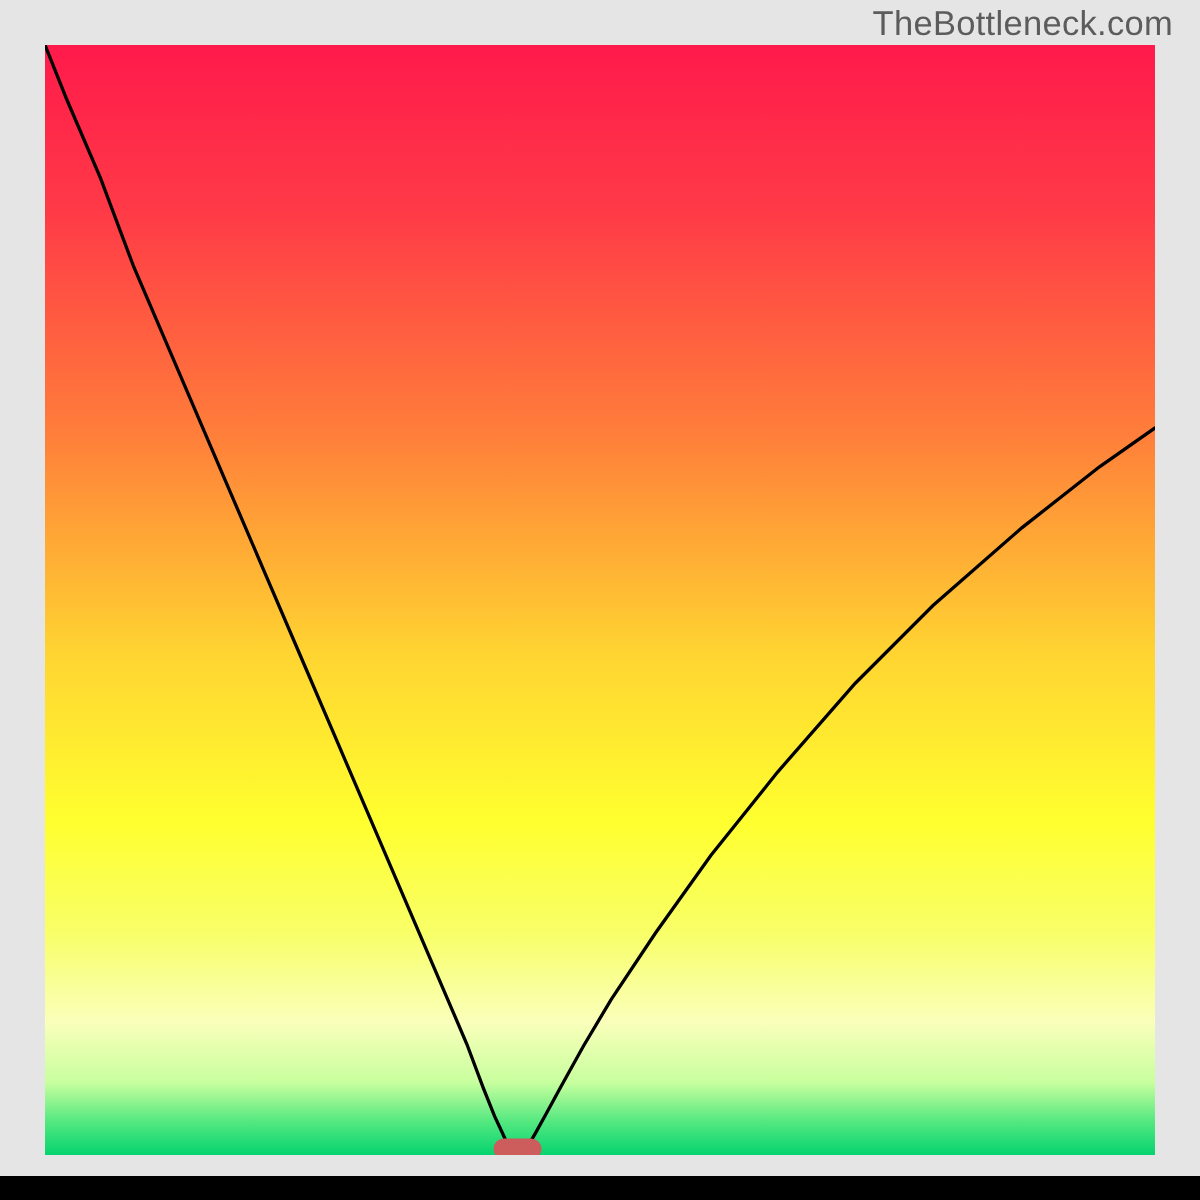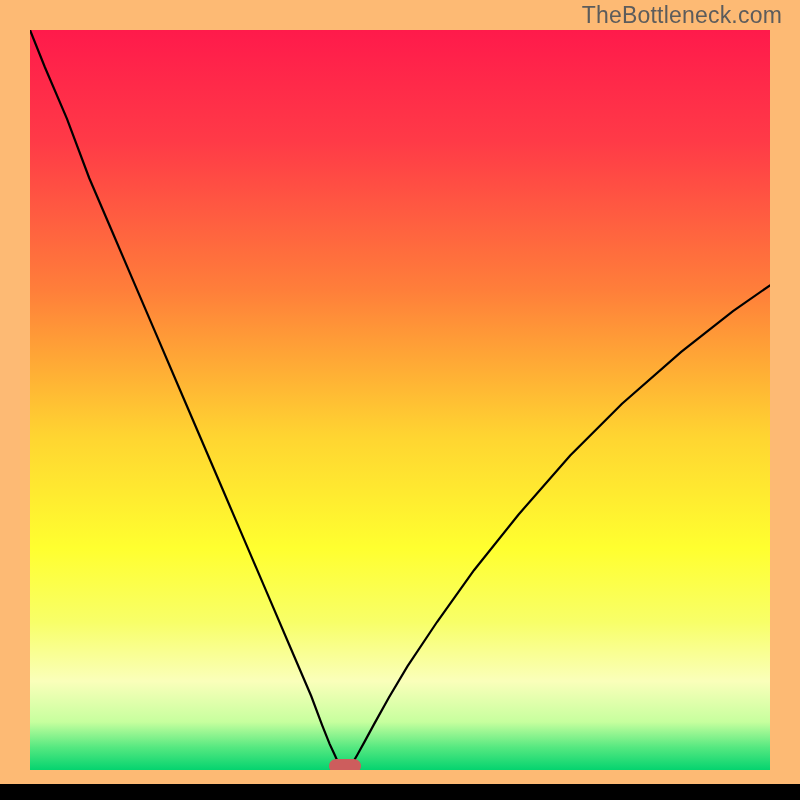--- a/index.html
+++ b/index.html
@@ -8,21 +8,21 @@
     width: 800px;
     height: 800px;
     background: #000;
     font-family: Arial, Helvetica, sans-serif;
     overflow: hidden;
   }
   .outer {
     position: relative;
     width: 800px;
     height: 784px;
-    background: #fdba74;
+    background: #e5e5e5;
   }
   .plot-area {
     position: absolute;
     left: 30px;
     top: 30px;
     width: 740px;
     height: 740px;
     overflow: hidden;
   }
   .watermark {

